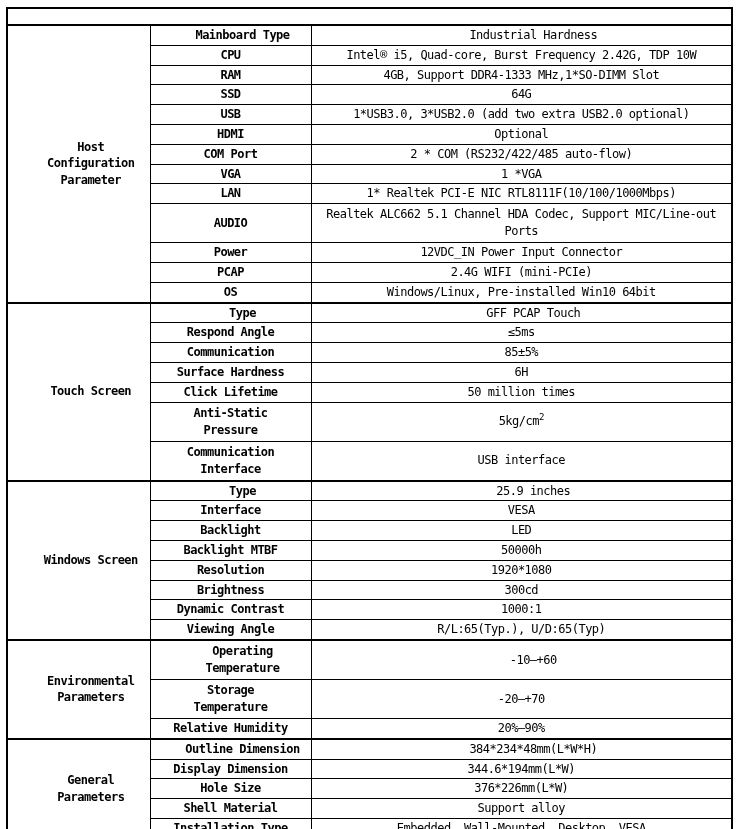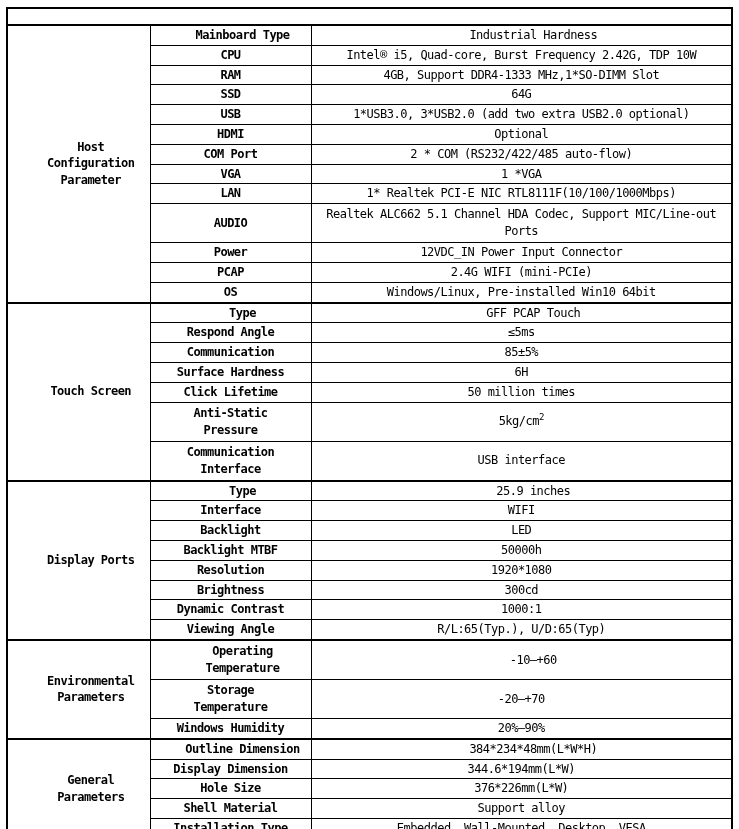--- a/index.html
+++ b/index.html
@@ -149,27 +149,27 @@
           <td class="label-cell">Anti-Static
 Pressure</td>
           <td class="value-cell"><span>5kg/cm</span><sup>2</sup></td>
         </tr>
         <tr class="spec-row tall">
           <td class="label-cell">Communication
 Interface</td>
           <td class="value-cell"><span>USB interface</span></td>
         </tr>
         <tr class="spec-row section-start">
-          <td class="cat-cell" rowspan="8">Display Ports</td>
+          <td class="cat-cell" rowspan="8">Windows Screen</td>
           <td class="label-cell">Type</td>
           <td class="value-cell"><span>25.9 inches</span></td>
         </tr>
         <tr class="spec-row">
           <td class="label-cell">Interface</td>
-          <td class="value-cell"><span>WIFI</span></td>
+          <td class="value-cell"><span>VESA</span></td>
         </tr>
         <tr class="spec-row">
           <td class="label-cell">Backlight</td>
           <td class="value-cell"><span>LED</span></td>
         </tr>
         <tr class="spec-row">
           <td class="label-cell">Backlight MTBF</td>
           <td class="value-cell"><span>50000h</span></td>
         </tr>
         <tr class="spec-row">
@@ -194,21 +194,21 @@
           <td class="label-cell">Operating
 Temperature</td>
           <td class="value-cell"><span>-10—+60</span></td>
         </tr>
         <tr class="spec-row tall">
           <td class="label-cell">Storage
 Temperature</td>
           <td class="value-cell"><span>-20—+70</span></td>
         </tr>
         <tr class="spec-row">
-          <td class="label-cell">Windows Humidity</td>
+          <td class="label-cell">Relative Humidity</td>
           <td class="value-cell"><span>20%—90%</span></td>
         </tr>
         <tr class="spec-row section-start">
           <td class="cat-cell" rowspan="5">General Parameters</td>
           <td class="label-cell">Outline Dimension</td>
           <td class="value-cell"><span>384*234*48mm(L*W*H)</span></td>
         </tr>
         <tr class="spec-row">
           <td class="label-cell">Display Dimension</td>
           <td class="value-cell"><span>344.6*194mm(L*W)</span></td>

